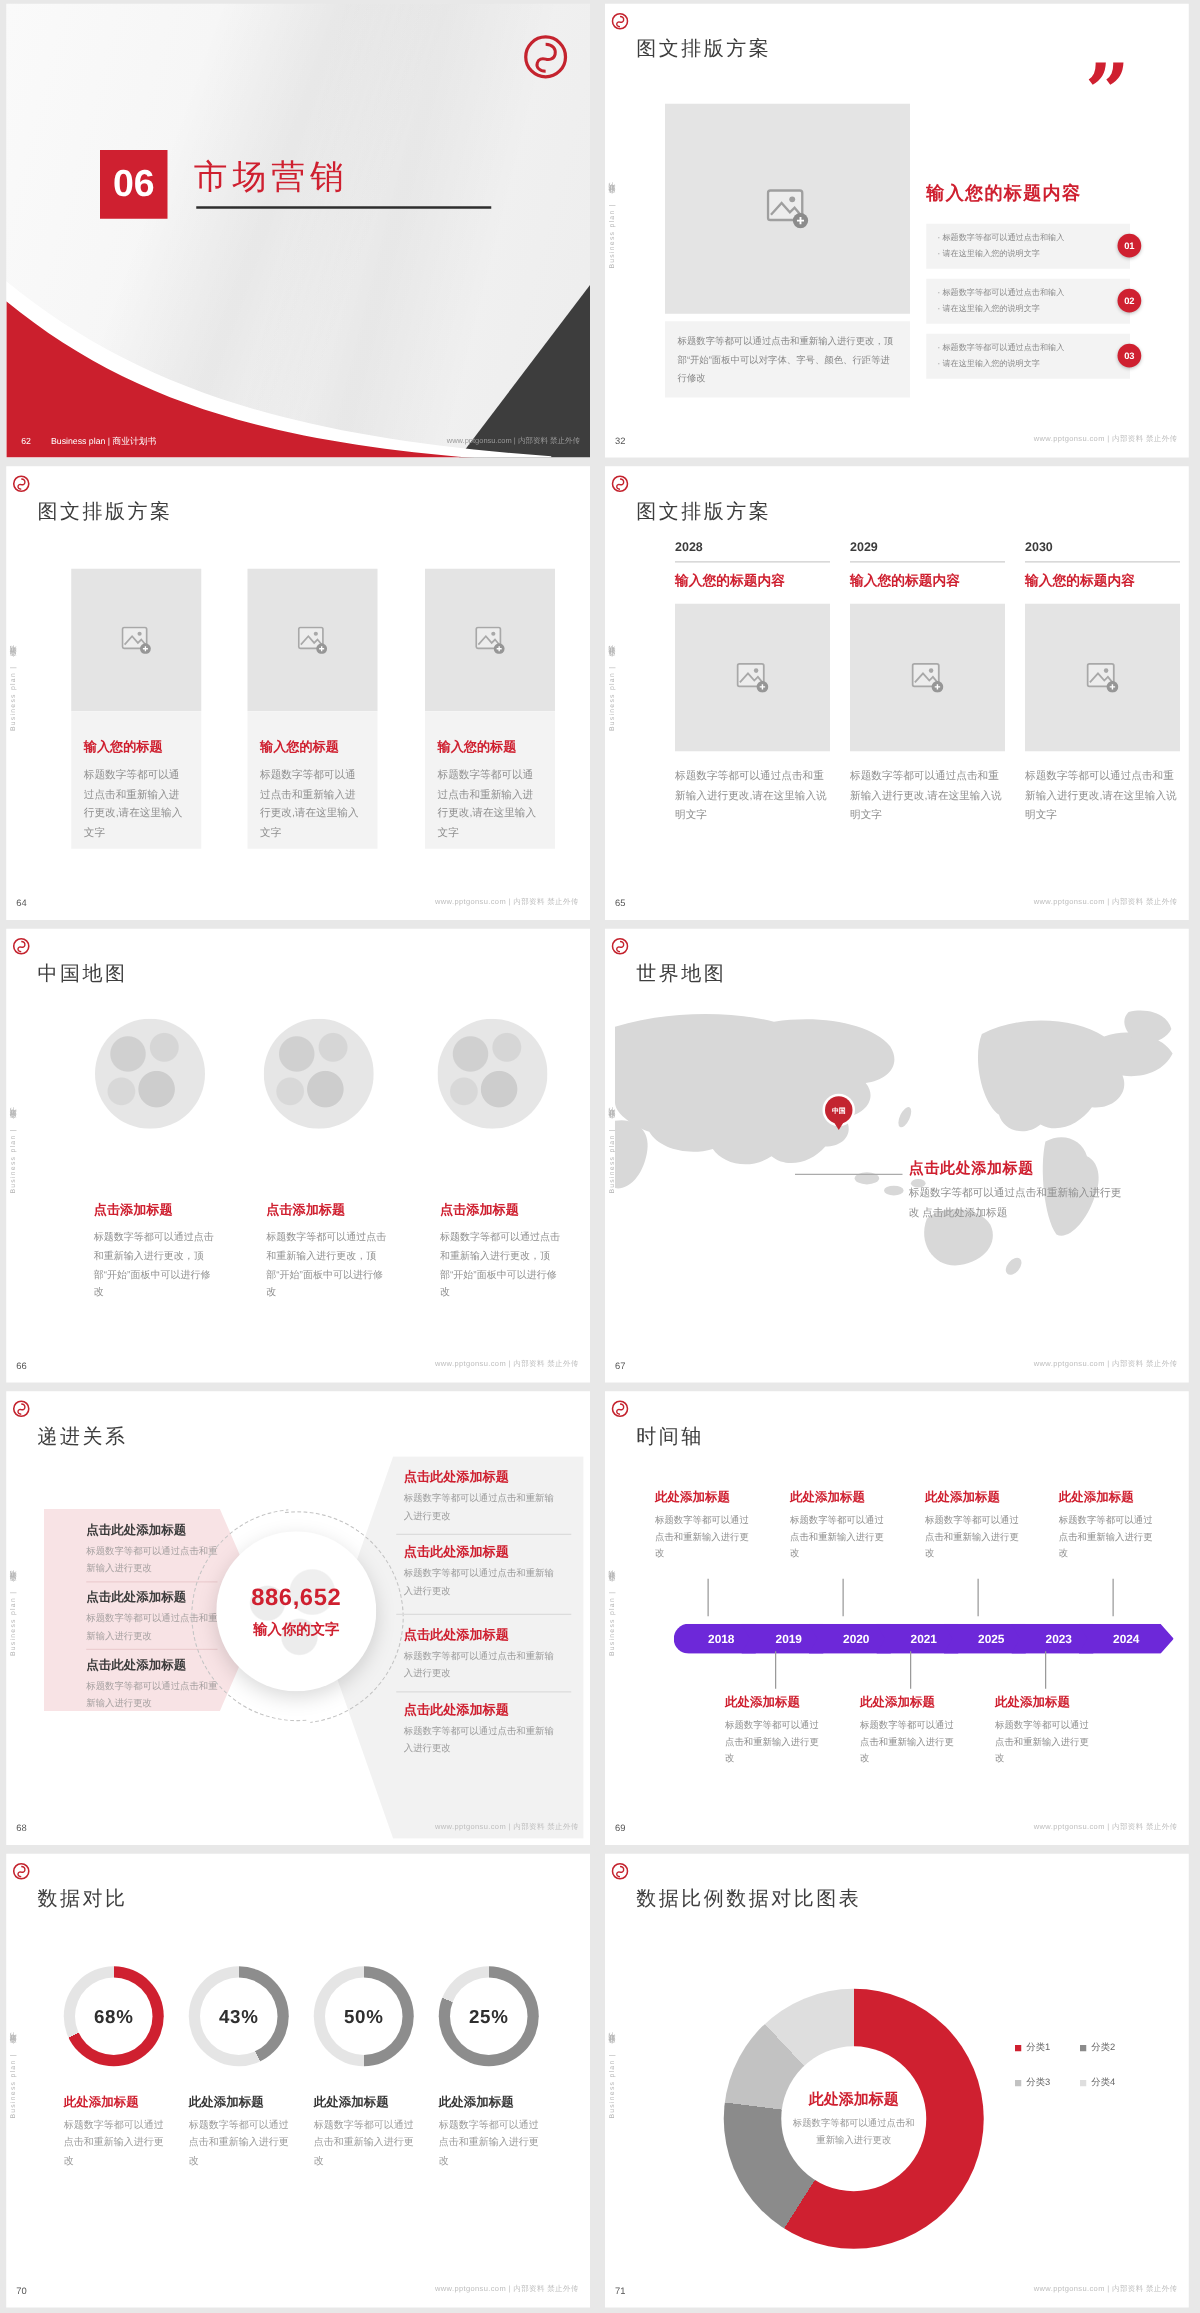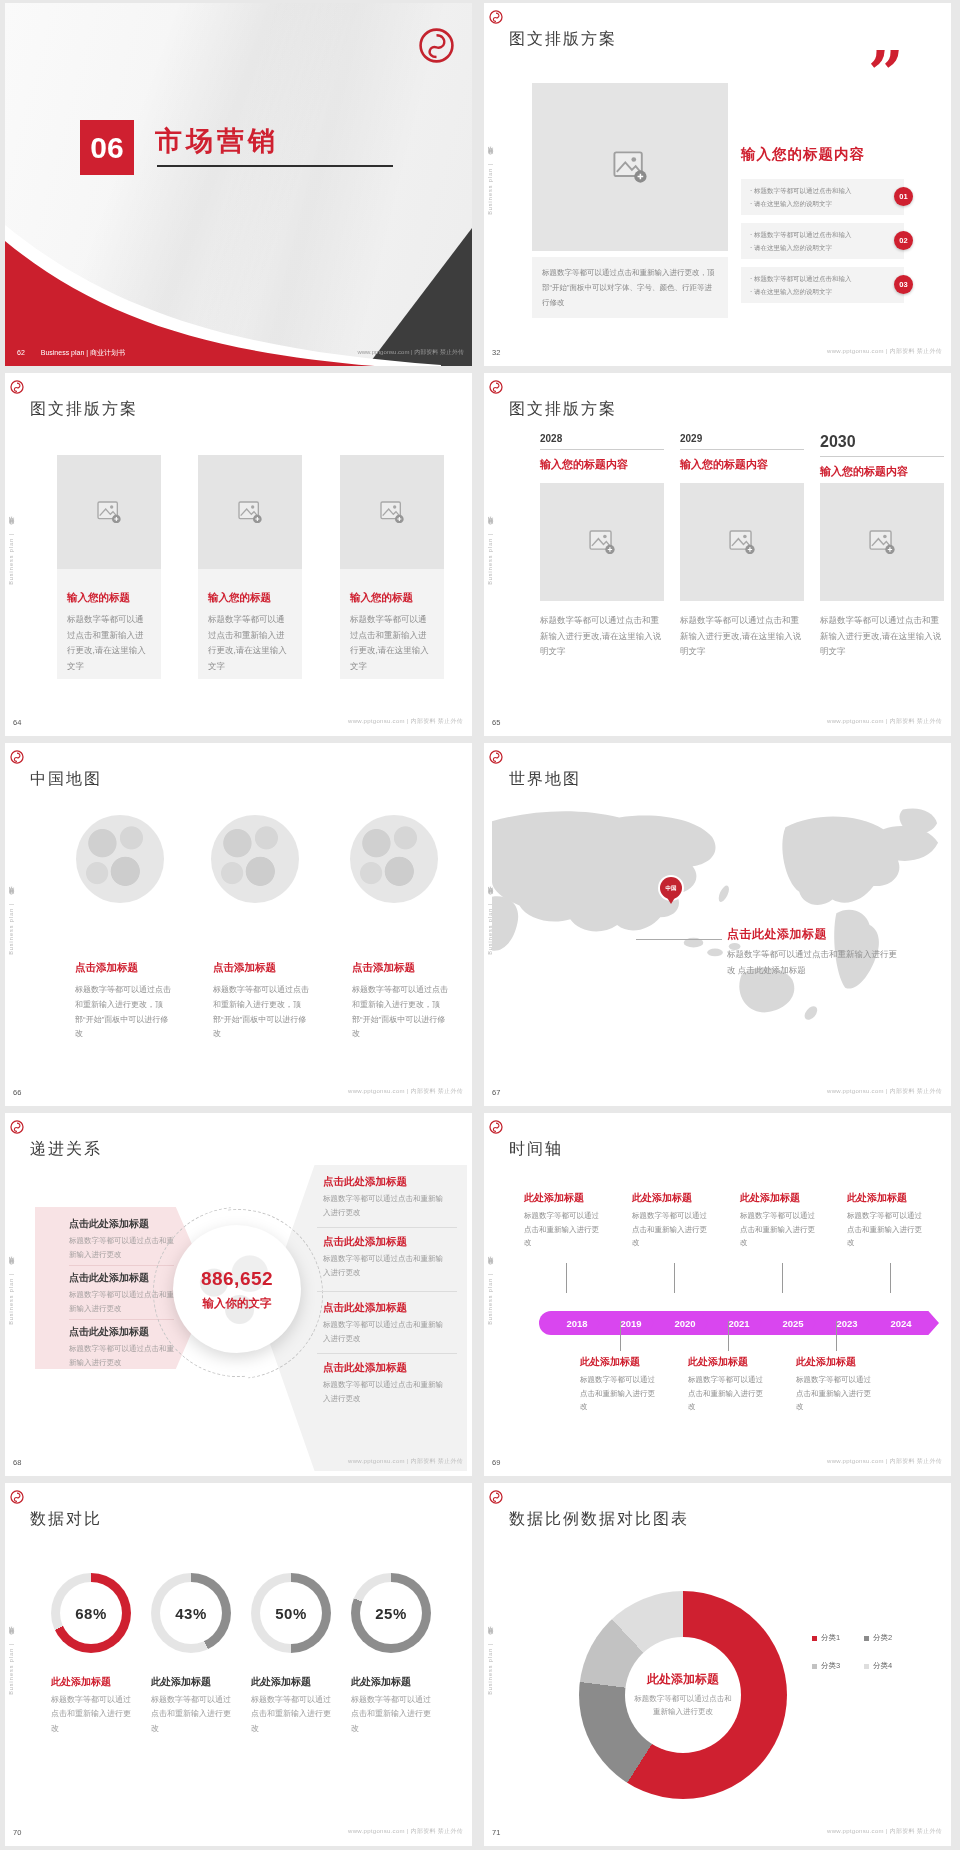--- a/index.html
+++ b/index.html
@@ -17,21 +17,21 @@
   .www{position:absolute;right:9px;bottom:10px;font-size:6px;color:#bdbdbd;letter-spacing:.3px}
   .ph{position:absolute;background:#e4e4e4;display:flex;align-items:center;justify-content:center}
   .hred{font-weight:bold;color:#cf2030}
   .hdark{font-weight:bold;color:#3c3c3c}
   .gtxt{color:#8f8f8f}
   .sep{position:absolute;height:1px;background:#dcdcdc}
   
   .sw{position:absolute;pointer-events:none}
   .num06{position:absolute;left:75px;top:117px;width:54px;height:55px;background:#cf2030;color:#fff;
          font-size:30px;font-weight:bold;display:flex;align-items:center;justify-content:center}
-  .t62{position:absolute;left:150px;top:120px;font-size:27px;font-weight:bold;color:#cf2030;letter-spacing:4px}
+  .t62{position:absolute;left:150px;top:120px;font-size:27px;font-weight:normal;color:#cf2030;letter-spacing:4px}
   .u62{position:absolute;left:152px;top:162px;width:236px;height:2px;background:#2e2e2e}
   .d62{position:absolute;left:150px;top:174px;width:235px;font-size:10.5px;line-height:1.75;color:#4f4f4f;text-align:justify}
   .f62L{position:absolute;left:12px;bottom:8px;z-index:6;color:#fff;font-size:7px}
   .f62R{position:absolute;right:8px;bottom:9px;z-index:6;color:#9a9a9a;font-size:6px}
   
   .q63{position:absolute;left:384px;top:40px;font-family:"DejaVu Serif",serif;font-size:62px;font-weight:bold;color:#cf2030;line-height:1}
   .h63{position:absolute;left:257px;top:142px;font-size:14.5px;font-weight:bold;color:#cf2030;letter-spacing:1px}
   .box63{position:absolute;left:257px;width:163px;height:36px;background:#f3f3f3}
   .box63 .lines{padding:5px 30px 0 9px;font-size:6.5px;line-height:2.05;color:#8a8a8a}
   .box63 .lines div::before{content:"·  "}
@@ -66,21 +66,21 @@
       box-shadow:0 5px 16px rgba(0,0,0,.15);display:flex;flex-direction:column;align-items:center;justify-content:center;z-index:4}
   .arc68{position:absolute;border:1px dashed #c6c6c6;border-radius:50%;width:168px;height:168px;
          border-right-color:transparent;border-bottom-color:transparent}
   .it68L{position:absolute;left:64px;width:108px}
   .it68L .h{font-size:10px;font-weight:bold;color:#3c3c3c}
   .it68L .b{font-size:7.5px;line-height:1.8;color:#a5a0a0;margin-top:3px}
   .it68R{position:absolute;left:318px;width:126px}
   .it68R .h{font-size:10.5px;font-weight:bold;color:#cf2030}
   .it68R .b{font-size:7.5px;line-height:1.8;color:#9b9b9b;margin-top:3px}
   
-  .tl-seg{position:absolute;top:198px;width:76px;height:24px;background:#d946ef;
+  .tl-seg{position:absolute;top:186px;width:76px;height:24px;background:#6d28d9;
           clip-path:polygon(0 0,86% 0,100% 50%,86% 100%,0 100%,9% 50%);
           display:flex;align-items:center;justify-content:center;color:#fff;font-weight:bold;font-size:9.5px}
   .tl-seg.first{clip-path:polygon(0 0,86% 0,100% 50%,86% 100%,0 100%);border-radius:12px 0 0 12px}
   .tl-line{position:absolute;width:1px;background:#9a9a9a}
   .it69{position:absolute;width:86px}
   .it69 .h{font-size:10px;font-weight:bold;color:#cf2030}
   .it69 .b{font-size:7.5px;line-height:1.8;color:#8f8f8f;margin-top:4px;width:76px}
   
   .ring{position:absolute;top:90px;width:80px;height:80px;border-radius:50%}
   .ring-in{position:absolute;inset:9px;background:#fff;border-radius:50%;display:flex;align-items:center;
@@ -276,21 +276,21 @@
           <circle cx="22" cy="9" r="2.5" fill="#a8a8a8" stroke="none"></circle>
           <path d="M4 22 L13 12 L20 20 L24 16 L29 22"></path>
         </g>
         <circle cx="29" cy="27" r="6.5" fill="#969696"></circle>
         <path d="M29 24 v6 M26 27 h6" stroke="#fff" stroke-width="1.6"></path>
       </svg>
   </div>
   <div class="colbody" style="position:absolute;left:196px;top:240px;width:124px;font-size:8.5px;line-height:1.85">标题数字等都可以通过点击和重新输入进行更改,请在这里输入说明文字</div>
 
   <div style="position:absolute;left:336px;top:60px;width:124px">
-    <div class="hdark" style="font-size:16px">2030</div>
+    <div class="hdark" style="font-size:10px">2030</div>
     <div class="sep" style="position:static;margin-top:5px;background:#cdcdcd"></div>
     <div class="colhead" style="font-size:11px;margin-top:7px">输入您的标题内容</div>
   </div>
   <div class="ph" style="left:336px;top:110px;width:124px;height:118px">
     <svg viewBox="0 0 36 34" width="26">
         <g fill="none" stroke="#a8a8a8" stroke-width="2">
           <rect x="1.5" y="1.5" width="29" height="25" rx="2" fill="#ededed"></rect>
           <circle cx="22" cy="9" r="2.5" fill="#a8a8a8" stroke="none"></circle>
           <path d="M4 22 L13 12 L20 20 L24 16 L29 22"></path>
         </g>

